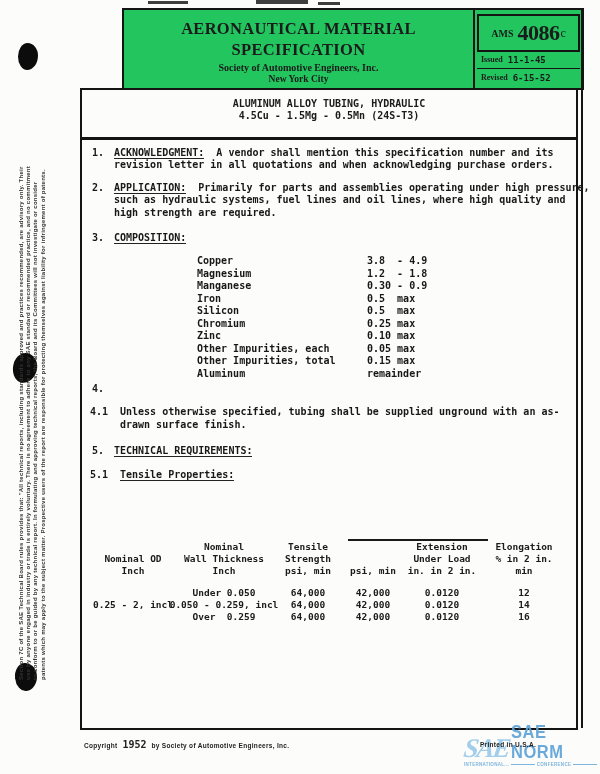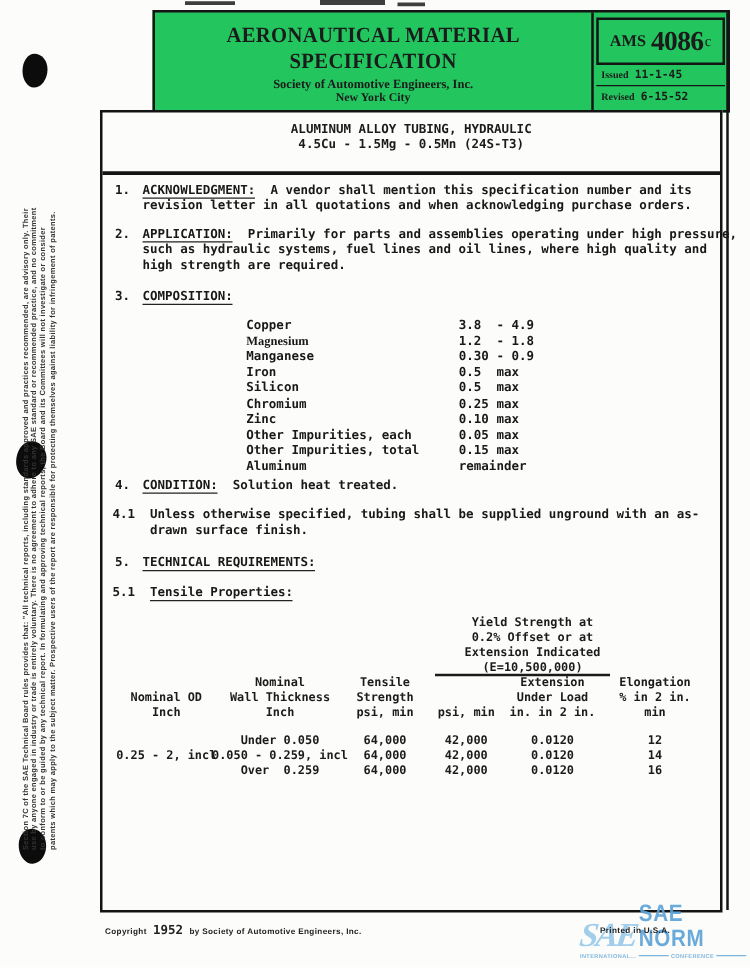--- a/index.html
+++ b/index.html
@@ -13,21 +13,21 @@
   .header-box{position:absolute;left:122px;top:8px;width:458px;height:78px;
       border:2.5px solid #141414;display:flex;background:#22c55e;}
   .header-left{width:349px;border-right:2.5px solid #141414;text-align:center;
       font-family:"Liberation Serif",serif;font-weight:bold;}
   .h-title{font-size:16.5px;letter-spacing:0.3px;margin-top:9px;transform:scaleY(1.05);}
   .h-org{font-size:10px;margin-top:3px;}
   .h-addr{font-size:9.5px;margin-top:1px;}
   .header-right{flex:1;position:relative;font-family:"Liberation Serif",serif;}
   .ams-frame{position:absolute;left:2px;top:4px;right:2px;height:34px;border:2.5px solid #141414;
       display:flex;align-items:center;justify-content:center;}
-  .ams-pre{font-weight:bold;font-size:13px;margin-right:4px;}
+  .ams-pre{font-weight:bold;font-size:10px;margin-right:4px;}
   .ams-num{font-weight:bold;font-size:22px;letter-spacing:-0.5px;}
   .ams-rev{font-size:12px;margin-left:1px;}
   .date-row{position:absolute;left:2px;right:2px;height:17px;display:flex;align-items:center;padding-left:4px;}
   .date-row.issued{top:41px;border-bottom:1.8px solid #141414;}
   .date-row.revised{top:59px;}
   .dlabel{font-size:8px;font-weight:bold;}
   .dval{font-family:"DejaVu Sans Mono",monospace;font-size:9px;font-weight:bold;margin-left:5px;}
   .main-box{position:absolute;left:80px;top:88px;width:494px;height:638px;
       border:2.5px solid #141414;background:#fcfcfa;}
   .right-edge{position:absolute;left:581px;top:10px;width:2px;height:718px;background:#141414;}
@@ -129,58 +129,51 @@
     <div class="tw" style="left:10px;top:92px;">2.</div>
     <div class="tw" style="left:32px;top:92px;"><span class="u">APPLICATION:</span><span>  Primarily for parts and assemblies operating under high pressure,</span></div>
     <div class="tw" style="left:32px;top:104px;">such as hydraulic systems, fuel lines and oil lines, where high quality and</div>
     <div class="tw" style="left:32px;top:117px;">high strength are required.</div>
 
     <div class="tw" style="left:10px;top:142px;">3.</div>
     <div class="tw" style="left:32px;top:142px;"><span class="u">COMPOSITION:</span></div>
 
     <div class="tw" style="left:115px;top:165px;">Copper</div>
     <div class="tw" style="left:285px;top:165px;">3.8  - 4.9</div>
-    <div class="tw" style="left:115px;top:177.5px;font-family:Liberation Serif, serif;">Magnesium</div>
+    <div class="tw" style="left:115px;top:177.5px;">Magnesium</div>
     <div class="tw" style="left:285px;top:177.5px;">1.2  - 1.8</div>
     <div class="tw" style="left:115px;top:190px;">Manganese</div>
     <div class="tw" style="left:285px;top:190px;">0.30 - 0.9</div>
     <div class="tw" style="left:115px;top:202.5px;">Iron</div>
     <div class="tw" style="left:285px;top:202.5px;">0.5  max</div>
     <div class="tw" style="left:115px;top:215px;">Silicon</div>
     <div class="tw" style="left:285px;top:215px;">0.5  max</div>
     <div class="tw" style="left:115px;top:227.5px;">Chromium</div>
     <div class="tw" style="left:285px;top:227.5px;">0.25 max</div>
     <div class="tw" style="left:115px;top:240px;">Zinc</div>
     <div class="tw" style="left:285px;top:240px;">0.10 max</div>
     <div class="tw" style="left:115px;top:252.5px;">Other Impurities, each</div>
     <div class="tw" style="left:285px;top:252.5px;">0.05 max</div>
     <div class="tw" style="left:115px;top:265px;">Other Impurities, total</div>
     <div class="tw" style="left:285px;top:265px;">0.15 max</div>
     <div class="tw" style="left:115px;top:277.5px;">Aluminum</div>
     <div class="tw" style="left:285px;top:277.5px;text-align:center;">remainder</div>
 
     <div class="tw" style="left:10px;top:293px;">4.</div>
-    <div class="tw" style="left:32px;top:293px;"><span class="u">CONDITION:</span><span>  Solution heat treated.</span></div>
 
     <div class="tw" style="left:8px;top:316px;">4.1</div>
     <div class="tw" style="left:38px;top:316px;">Unless otherwise specified, tubing shall be supplied unground with an as-</div>
     <div class="tw" style="left:38px;top:328.5px;">drawn surface finish.</div>
 
     <div class="tw" style="left:10px;top:355px;">5.</div>
     <div class="tw" style="left:32px;top:355px;"><span class="u">TECHNICAL REQUIREMENTS:</span></div>
 
     <div class="tw" style="left:8px;top:379px;">5.1</div>
     <div class="tw" style="left:38px;top:379px;"><span class="u">Tensile Properties:</span></div>
 
-    <div class="tgh">
-      <div>Yield Strength at</div>
-      <div>0.2% Offset or at</div>
-      <div>Extension Indicated</div>
-      <div>(E=10,500,000)</div>
-    </div>
     <div class="tgh-underline"></div>
 
     <div class="tcell c1 hr2">Nominal OD</div>
     <div class="tcell c1 hr3">Inch</div>
     <div class="tcell c2 hr1">Nominal</div>
     <div class="tcell c2 hr2">Wall Thickness</div>
     <div class="tcell c2 hr3">Inch</div>
     <div class="tcell c3 hr1">Tensile</div>
     <div class="tcell c3 hr2">Strength</div>
     <div class="tcell c3 hr3">psi, min</div>

